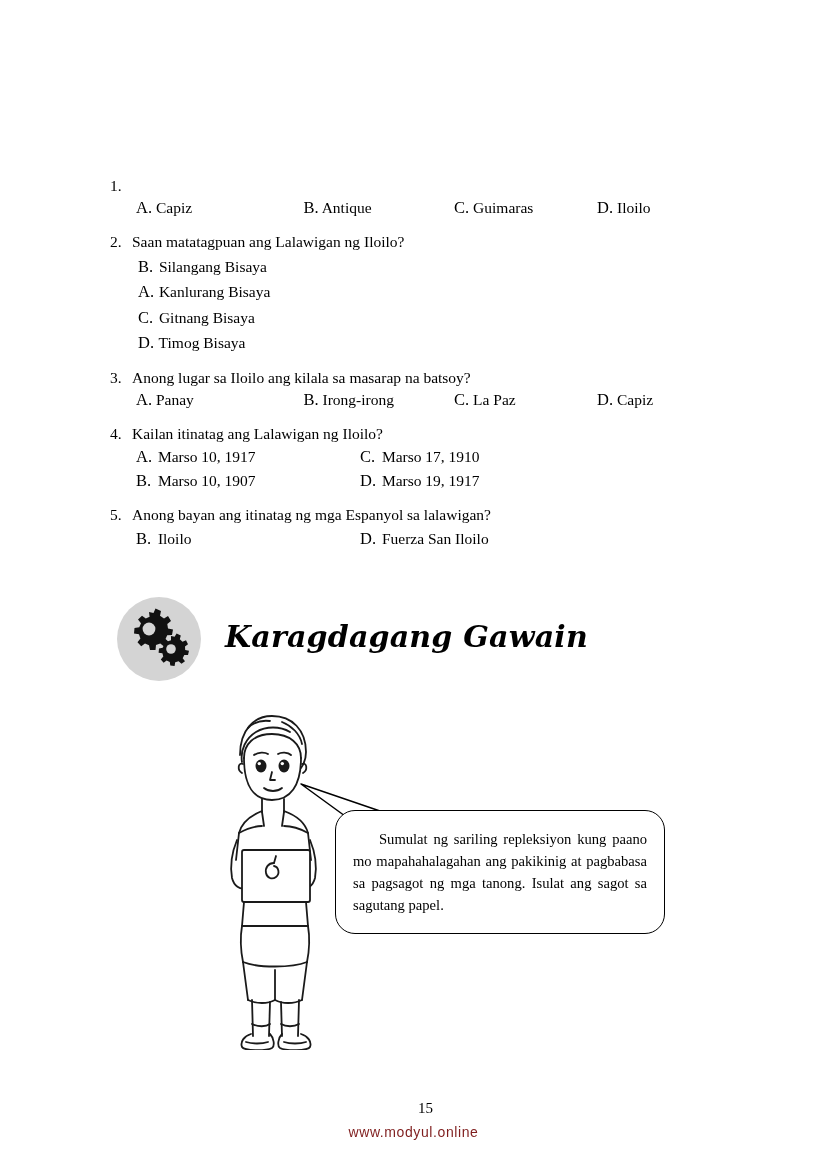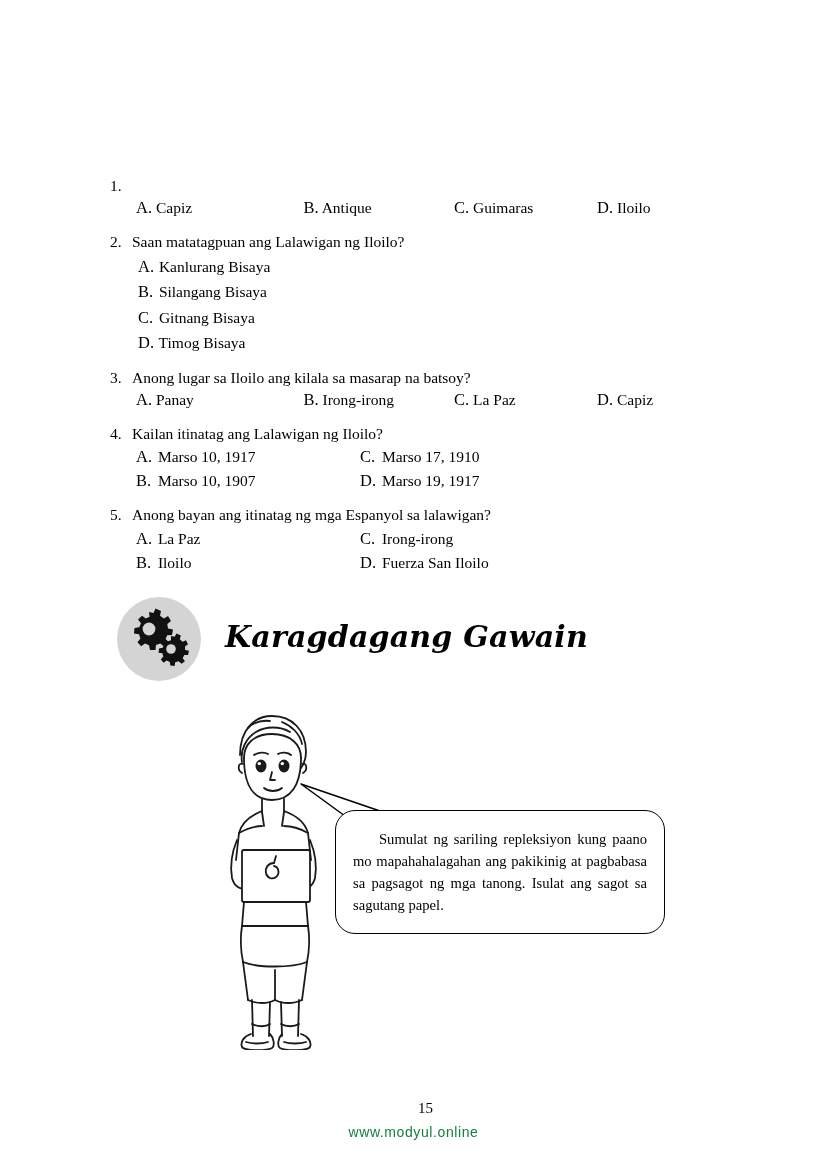--- a/index.html
+++ b/index.html
@@ -172,21 +172,21 @@
     padding-left: 12px;
   }
   .watermark {
     position: absolute;
     left: 0;
     top: 1124px;
     width: 827px;
     text-align: center;
     font-family: "Liberation Sans", sans-serif;
     font-size: 14px;
-    color: #15803d;
+    color: #7f1d1d;
     letter-spacing: 0.6px;
   }
 </style>
 </head>
 <body>
 
 <div class="page">
 
   <div class="quiz">
 
@@ -201,22 +201,22 @@
         <span class="ch c4"><span class="lbl">D.</span> <span>Iloilo</span></span>
       </div>
     </div>
 
     <div class="q-block">
       <div class="q-line">
         <span class="q-num">2.</span>
         <span class="q-text">Saan matatagpuan ang Lalawigan ng Iloilo?</span>
       </div>
       <div class="choices-col">
+        <div class="ch"><span class="lbl">B.</span> <span>Silangang Bisaya</span></div>
         <div class="ch"><span class="lbl">A.</span> <span>Kanlurang Bisaya</span></div>
-        <div class="ch"><span class="lbl">B.</span> <span>Silangang Bisaya</span></div>
         <div class="ch"><span class="lbl">C.</span> <span>Gitnang Bisaya</span></div>
         <div class="ch"><span class="lbl">D.</span> <span>Timog Bisaya</span></div>
       </div>
     </div>
 
     <div class="q-block">
       <div class="q-line">
         <span class="q-num">3.</span>
         <span class="q-text">Anong lugar sa Iloilo ang kilala sa masarap na batsoy?</span>
       </div>
@@ -245,24 +245,20 @@
       </div>
     </div>
 
     <div class="q-block">
       <div class="q-line">
         <span class="q-num">5.</span>
         <span class="q-text">Anong bayan ang itinatag ng mga Espanyol sa lalawigan?</span>
       </div>
       <div class="choices-grid">
         <div class="grow">
-          <span class="ch gleft"><span class="lbl">A.</span> <span>La Paz</span></span>
-          <span class="ch"><span class="lbl">C.</span> <span>Irong-irong</span></span>
-        </div>
-        <div class="grow">
           <span class="ch gleft"><span class="lbl">B.</span> <span>Iloilo</span></span>
           <span class="ch"><span class="lbl">D.</span> <span>Fuerza San Iloilo</span></span>
         </div>
       </div>
     </div>
 
   </div>
 
   <div class="section-head">
     <div class="gear-badge">

